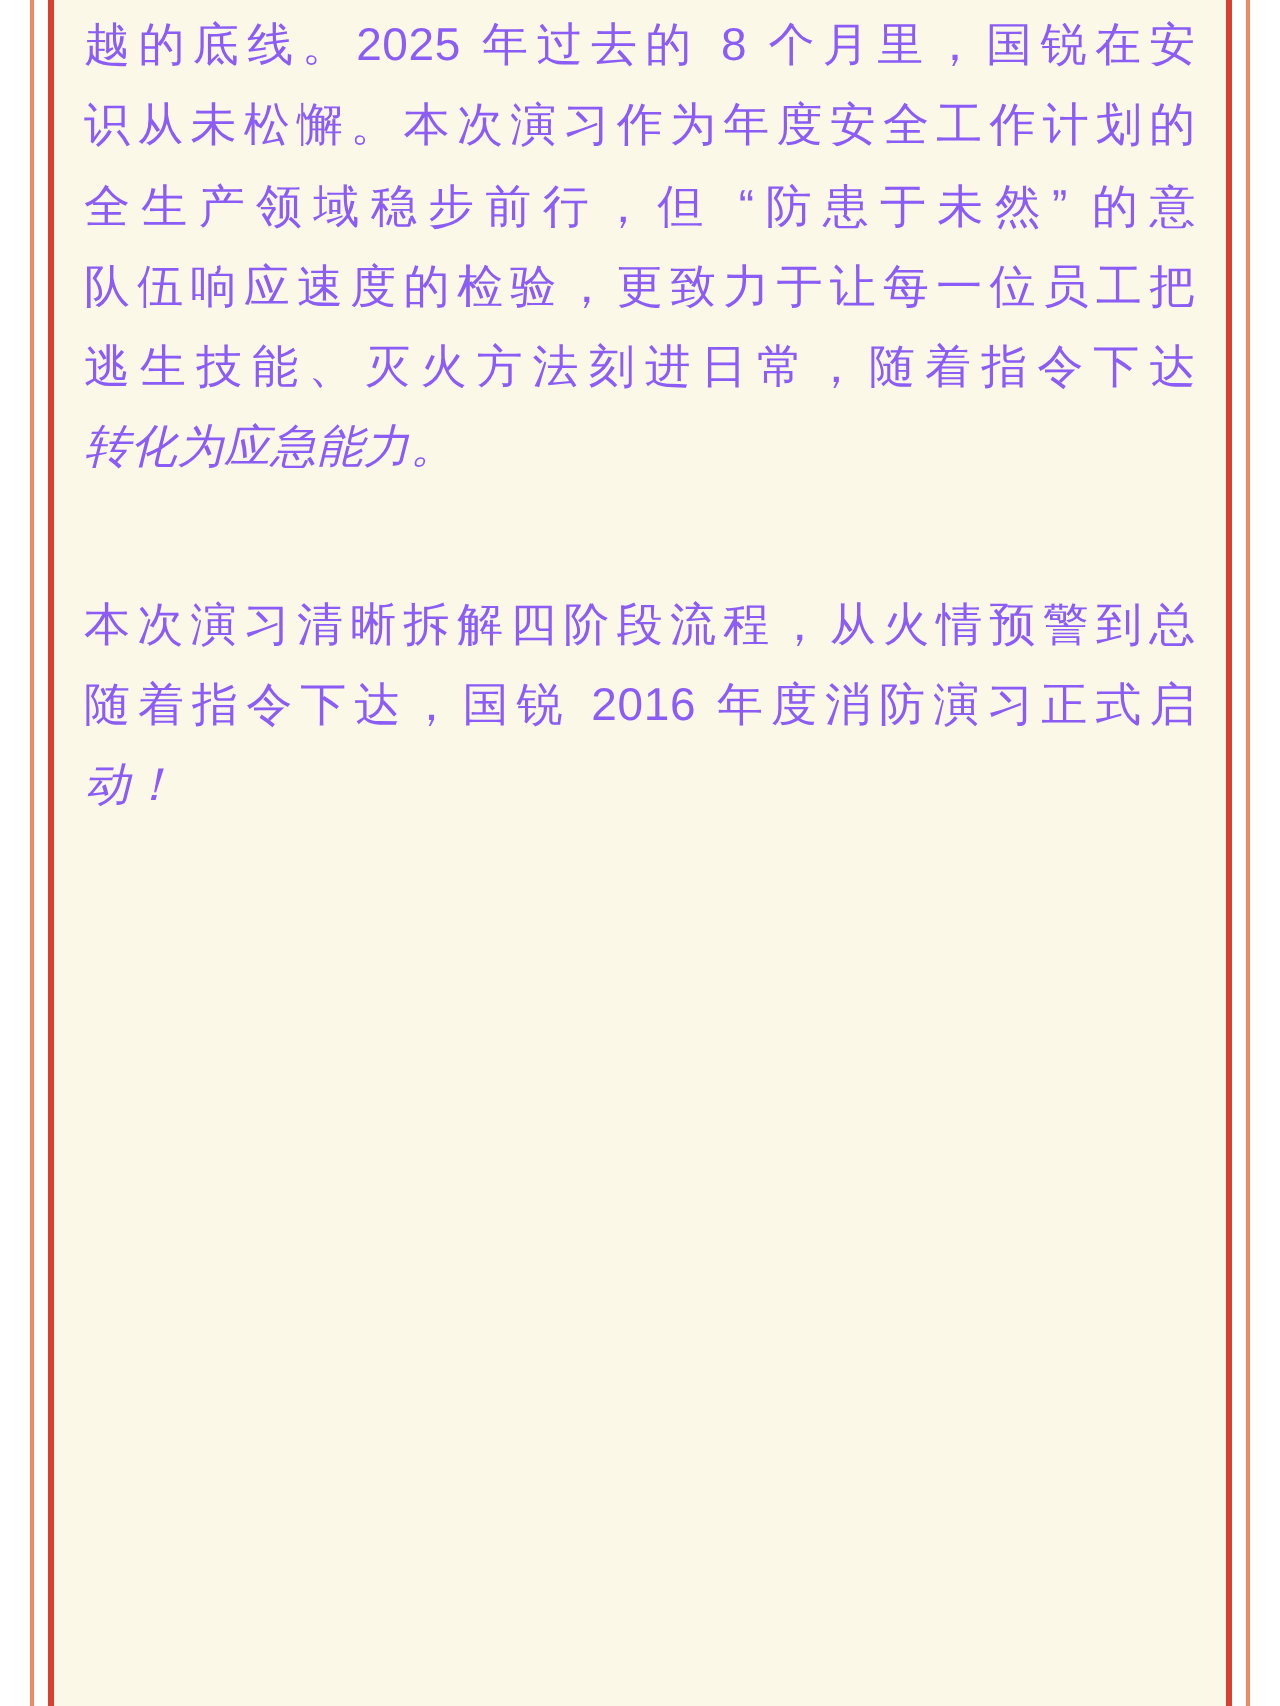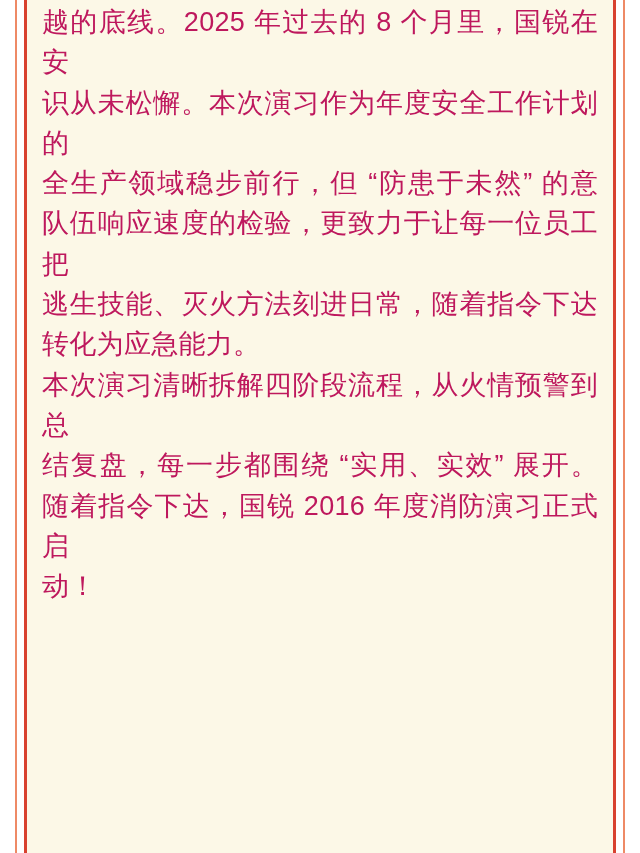--- a/index.html
+++ b/index.html
@@ -24,50 +24,49 @@
     border-right: 3px solid #D8412F;
     background: #FCF8E7;
     padding: 0 15px;
     overflow: hidden;
   }
   .content {
     padding-top: 26px; 
     width: 556px;
   }
   .paragraph { margin: 0; }
-  .paragraph + .paragraph { }
+  .paragraph + .paragraph { margin-top: 48px; }
   .line {
-    color: #be185d;
-    font-size: 27px;
+    color: #8b5cf6;
+    font-size: 23px;
     line-height: 40.3px;
     text-align: justify;
     text-align-last: justify;
     white-space: normal;
     letter-spacing: 0.3px;
   }
-  .line.last { text-align-last: left; }
+  .line.last { text-align-last: left; font-style: italic; }
 </style>
 </head>
 <body>
 
 <div class="frame-outer">
   <div class="frame-inner">
     <div class="content">
 
       <div class="paragraph">
         <div class="line">越的底线。2025 年过去的 8 个月里，国锐在安</div>
         <div class="line">识从未松懈。本次演习作为年度安全工作计划的</div>
         <div class="line">全生产领域稳步前行，但 “防患于未然” 的意</div>
         <div class="line">队伍响应速度的检验，更致力于让每一位员工把</div>
         <div class="line">逃生技能、灭火方法刻进日常，随着指令下达</div>
         <div class="line last">转化为应急能力。</div>
       </div>
 
       <div class="paragraph">
         <div class="line">本次演习清晰拆解四阶段流程，从火情预警到总</div>
-        <div class="line">结复盘，每一步都围绕 “实用、实效” 展开。</div>
         <div class="line">随着指令下达，国锐 2016 年度消防演习正式启</div>
         <div class="line last">动！</div>
       </div>
 
     </div>
   </div>
 </div>
 
 </body></html>

